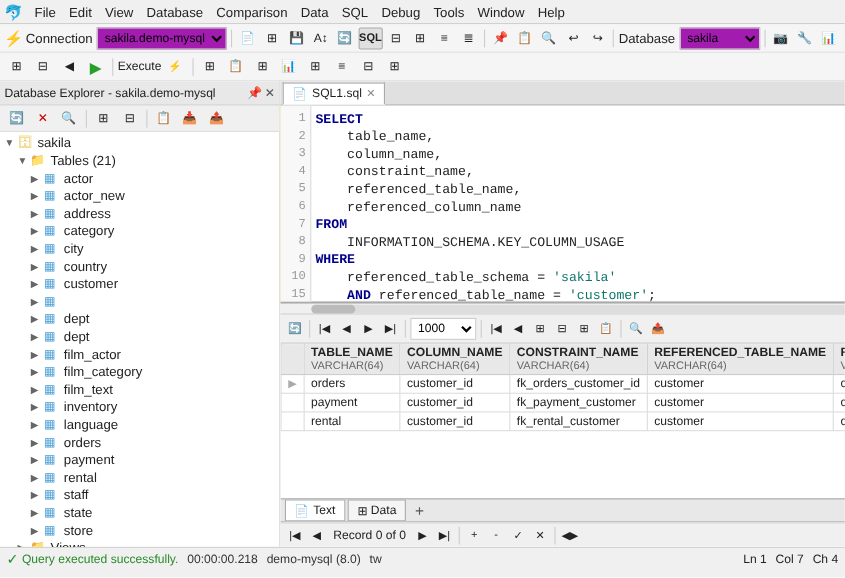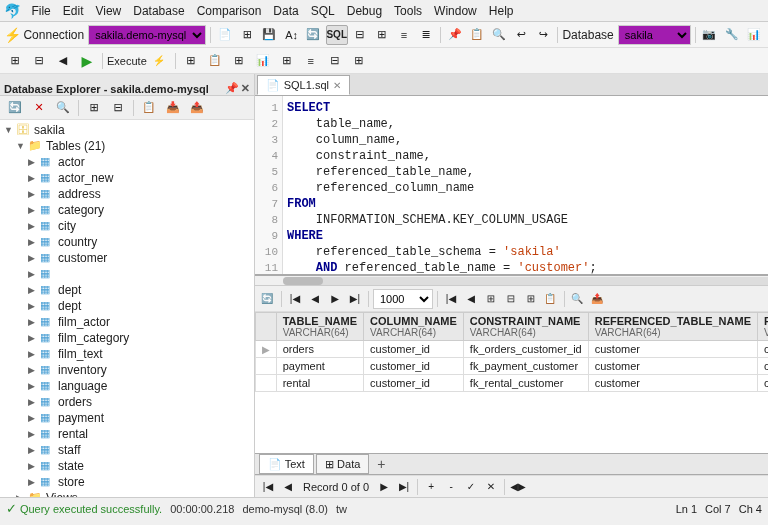--- a/index.html
+++ b/index.html
@@ -16,21 +16,21 @@
     .toolbar-combo { height: 20px; font-size: 11px; border: 1px solid #ccc; padding: 0 2px; background: #a21caf; }
 
     
     .exec-bar { display: flex; align-items: center; background: #f5f5f5; border-bottom: 1px solid #ddd; height: 26px; padding: 0 4px; gap: 2px; }
 
     
     .main-layout { display: flex; height: calc(525px - 22px - 26px - 28px - 26px); }
 
     
     .db-explorer { width: 255px; min-width: 255px; background: #fff; border-right: 1px solid #ccc; display: flex; flex-direction: column; }
-    .db-explorer-header { display: flex; align-items: flex-end; background: #e8e8e8; border-bottom: 1px solid #ccc; height: 22px; padding: 0 4px; font-size: 11px; font-weight: bold; }
+    .db-explorer-header { display: flex; align-items: center; background: #e8e8e8; border-bottom: 1px solid #ccc; height: 22px; padding: 0 4px; font-size: 11px; font-weight: normal; }
     .db-explorer-toolbar { display: flex; align-items: center; background: #f0f0f0; border-bottom: 1px solid #ddd; height: 24px; padding: 0 4px; gap: 2px; }
     .db-tree { flex: 1; overflow-y: auto; font-size: 12px; padding: 2px 0; }
     .tree-item { display: flex; align-items: center; padding: 1px 0; cursor: pointer; white-space: nowrap; }
     .tree-indent { display: inline-block; }
     .tree-arrow { display: inline-block; width: 12px; font-size: 9px; color: #666; cursor: pointer; }
     .tree-icon { display: inline-block; width: 16px; height: 14px; margin-right: 2px; font-size: 11px; }
     .tree-label { font-size: 12px; }
     .folder-icon { color: #e8c044; }
     .table-icon { color: #4a9fd4; }
 
@@ -39,21 +39,21 @@
     .editor-tabs { display: flex; align-items: flex-end; background: #e0e0e0; border-bottom: 1px solid #aaa; height: 22px; padding-top: 2px; }
     .editor-tab { display: flex; align-items: center; padding: 0 8px; height: 20px; background: #f5f5f5; border: 1px solid #aaa; border-bottom: none; font-size: 11px; cursor: pointer; gap: 4px; margin-left: 2px; }
     .editor-tab.active { background: #fff; border-bottom: 1px solid #fff; }
     .tab-close { font-size: 10px; color: #888; cursor: pointer; }
 
     .sql-editor { flex: 0 0 180px; position: relative; border-bottom: 2px solid #aaa; overflow: hidden; background: #fff; }
     .sql-line-nums { position: absolute; left: 0; top: 0; width: 28px; background: #f8f8f8; border-right: 1px solid #ddd; font-size: 11px; color: #999; font-family: 'Courier New', monospace; padding: 4px 0; text-align: right; padding-right: 4px; line-height: 16px; }
     .sql-content { position: absolute; left: 28px; top: 0; right: 0; bottom: 0; font-family: 'Courier New', monospace; font-size: 12px; line-height: 16px; padding: 4px 4px; overflow: auto; }
     .sql-line { white-space: pre; }
     .kw { color: #00008B; font-weight: bold; }
-    .str { color: #c2410c; text-align: center; }
+    .str { color: #0f766e; text-align: center; }
     .yellow-bar { position: absolute; left: 0; top: 0; width: 4px; height: 100%; background: #f0c000; }
 
     
     .results-area { flex: 1; display: flex; flex-direction: column; overflow: hidden; }
     .results-toolbar { display: flex; align-items: center; background: #f0f0f0; border-bottom: 1px solid #ddd; height: 26px; padding: 0 4px; gap: 2px; }
     .results-combo { height: 20px; font-size: 11px; border: 1px solid #ccc; background: white; padding: 0 2px; width: 60px; }
 
     .results-table { flex: 1; overflow: auto; }
     table { border-collapse: collapse; width: 100%; font-size: 11px; }
     th { background: #e8e8e8; border: 1px solid #ccc; padding: 2px 6px; text-align: left; font-weight: bold; white-space: nowrap; position: sticky; top: 0; }
@@ -357,21 +357,21 @@
         <div>1</div>
           <div>2</div>
           <div>3</div>
           <div>4</div>
           <div>5</div>
         <div>6</div>
           <div>7</div>
           <div>8</div>
           <div>9</div>
           <div>10</div>
-        <div>11</div>
+        <div>15</div>
       </div>
       <div class="sql-content">
         <div class="sql-line"><span class="kw">SELECT</span></div>
         <div class="sql-line">    table_name,</div>
         <div class="sql-line">    column_name,</div>
         <div class="sql-line">    constraint_name,</div>
         <div class="sql-line">    referenced_table_name,</div>
         <div class="sql-line">    referenced_column_name</div>
         <div class="sql-line"><span class="kw">FROM</span></div>
         <div class="sql-line">    INFORMATION_SCHEMA.KEY_COLUMN_USAGE</div>

